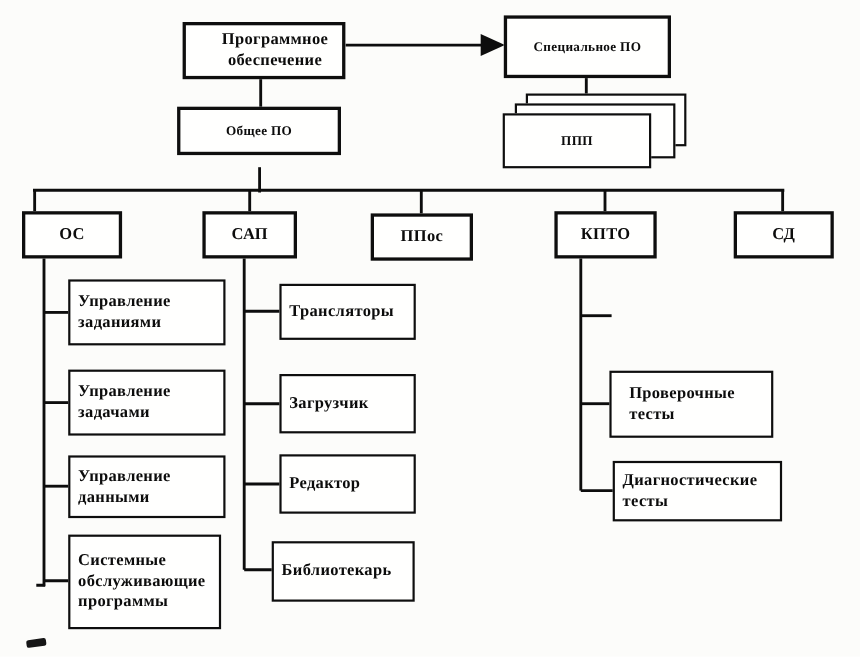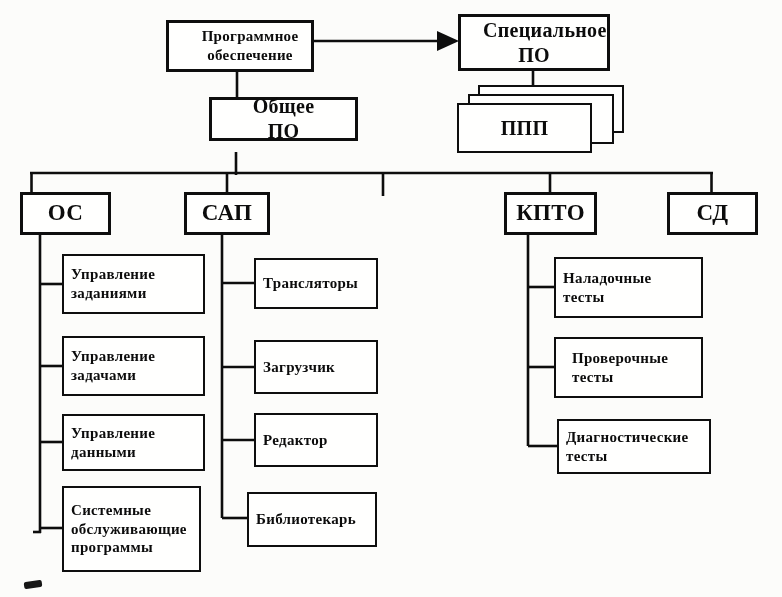--- a/index.html
+++ b/index.html
@@ -21,22 +21,22 @@
     border:3px solid #0e0e0e;
     display:flex; align-items:center; justify-content:center;
     text-align:center;
     font-weight:700;
     line-height:1.25;
     letter-spacing:.3px;
   }
   .box.b2 { border-width:2px; }
   .box.left { justify-content:flex-start; text-align:left; padding:3px 4px 3px 7px; }
   .fs15 { font-size:15px; }
-  .fs16 { font-size:20px; }
-  .fs17 { font-size:23px; }
+  .fs16 { font-size:12px; }
+  .fs17 { font-size:15px; }
   .lbl { display:inline-block; }
 </style>
 </head>
 <body>
 
 <div class="canvas">
 
   <svg class="lines" width="782" height="597" viewBox="0 0 782 597">
     <g>
       <line x1="314" y1="41" x2="442" y2="41" stroke-width="4"></line>
@@ -80,36 +80,39 @@
   <div class="box b2" style="left:468px;top:94px;width:146px;height:50px;"></div>
 
   <div class="box fs15" style="left:166px;top:20px;width:148px;height:52px;padding-left:20px;">
     <span class="lbl">Программное обеспечение</span>
   </div>
 
   <div class="box fs16" style="left:458px;top:14px;width:152px;height:57px;">
     <span class="lbl" style="width:102px;">Специальное ПО</span>
   </div>
 
-  <div class="box fs16" style="left:161px;top:97px;width:149px;height:44px;margin-left:48px;">
+  <div class="box fs16" style="left:161px;top:97px;width:149px;height:44px;">
     <span class="lbl" style="width:64px;">Общее ПО</span>
   </div>
 
   <div class="box b2 fs16" style="left:457px;top:103px;width:135px;height:50px;">
     <span class="lbl">ППП</span>
   </div>
 
   <div class="box fs17" style="left:20px;top:192px;width:91px;height:43px;">
     <span class="lbl">ОС</span>
   </div>
 
   <div class="box fs17" style="left:184px;top:192px;width:86px;height:43px;">
     <span class="lbl">САП</span>
   </div>
 
+  <div class="box fs17" style="left:337px;top:194px;width:93px;height:43px;">
+    <span class="lbl">ППос</span>
+  </div>
 
   <div class="box fs17" style="left:667px;top:192px;width:91px;height:43px;">
     <span class="lbl">СД</span>
   </div>
 
   <div class="box fs17" style="left:504px;top:192px;width:93px;height:43px;">
     <span class="lbl">КПТО</span>
   </div>
 
   <div class="box b2 left fs15" style="left:62px;top:254px;width:143px;height:60px;">
@@ -131,23 +134,20 @@
   <div class="box b2 left fs15" style="left:254px;top:340px;width:124px;height:54px;">
     <span class="lbl">Загрузчик</span>
   </div>
   <div class="box b2 left fs15" style="left:254px;top:413px;width:124px;height:54px;">
     <span class="lbl">Редактор</span>
   </div>
   <div class="box b2 left fs15" style="left:247px;top:492px;width:130px;height:55px;">
     <span class="lbl">Библиотекарь</span>
   </div>
 
-  <div class="box b2 left fs15" style="left:554px;top:257px;width:149px;height:61px;">
-    <span class="lbl" style="width:100px;">Наладочные тесты</span>
-  </div>
   <div class="box b2 left fs15" style="left:554px;top:337px;width:149px;height:61px;padding-left:16px;">
     <span class="lbl" style="width:106px;">Проверочные тесты</span>
   </div>
   <div class="box b2 left fs15" style="left:557px;top:419px;width:154px;height:55px;justify-content:center;">
     <span class="lbl">Диагностические тесты</span>
   </div>
 
   <div style="position:absolute;left:24px;top:581px;width:18px;height:7px;background:#161616;transform:rotate(-8deg);border-radius:2px;"></div>
 
 </div>

